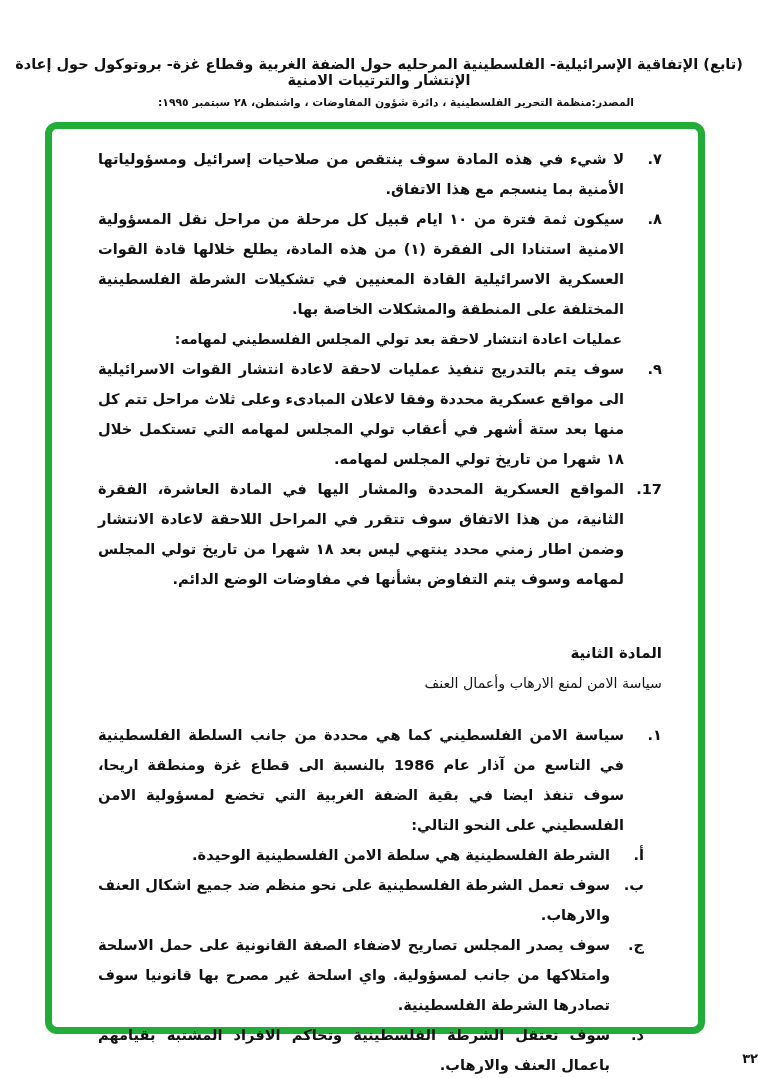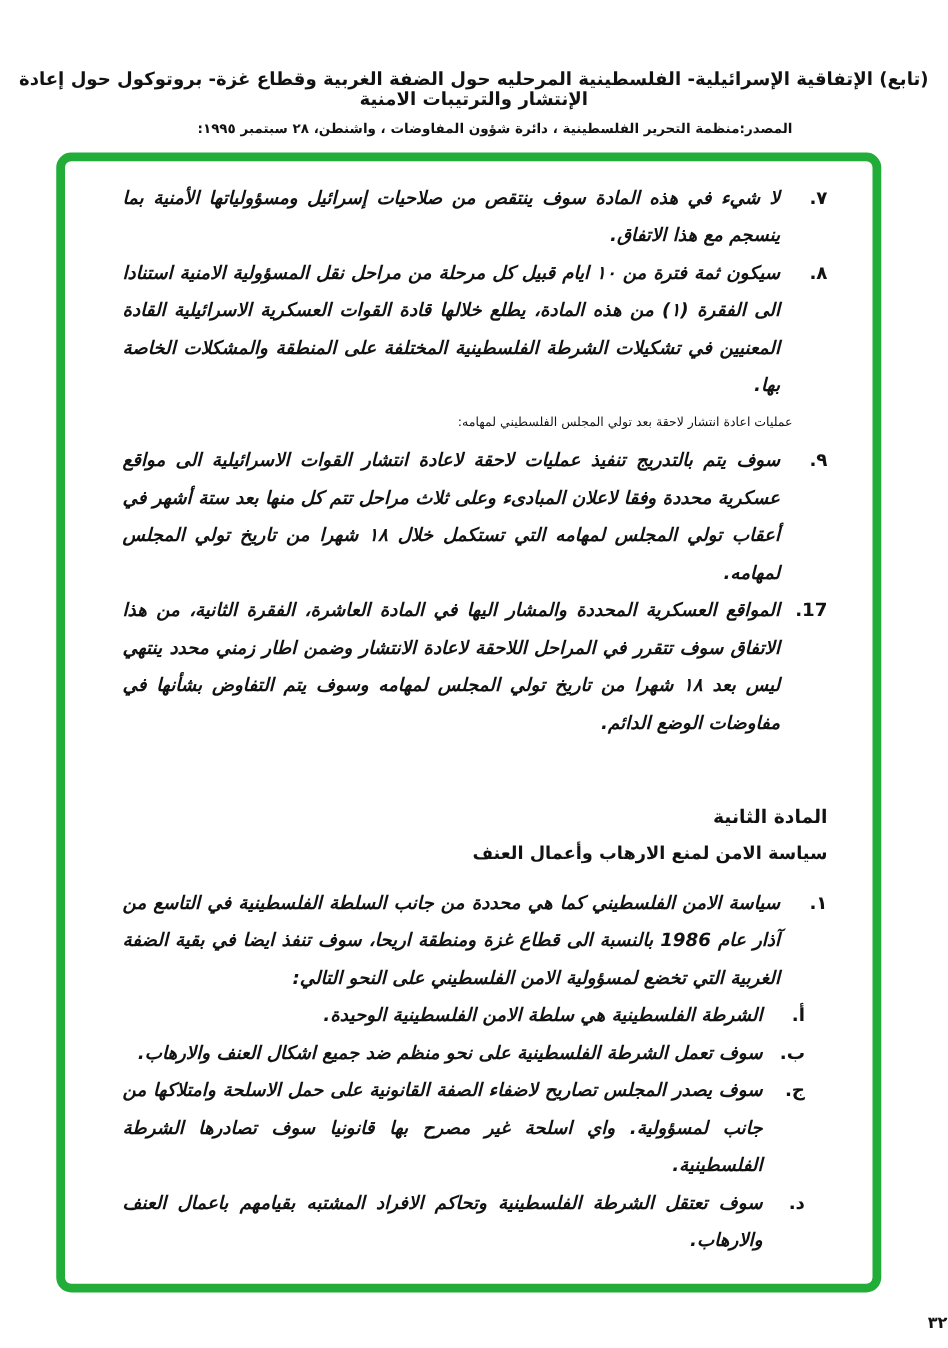--- a/index.html
+++ b/index.html
@@ -19,31 +19,31 @@
     position:absolute;left:45px;top:122px;width:660px;height:912px;
     box-sizing:border-box;border:7px solid #22ac38;border-radius:12px;
     padding:15px 36px 0 46px;direction:rtl;background:#ffffff;
   }
   .item{
     display:flex;direction:rtl;
     font-size:14.6px;font-weight:bold;line-height:30px;
     text-align:justify;
   }
   .item .num{flex:0 0 38px;}
-  .item .txt{flex:1;font-style:italic;}
+  .item .txt{flex:1;}
   .item.sub{margin-right:18px;}
   .item.sub .num{flex:0 0 34px;}
   .subheading{
-    margin-right:28px;font-weight:normal;font-size:10px;line-height:30px;
+    margin-right:40px;font-weight:bold;font-size:14px;line-height:30px;
   }
   .sec-title{
     font-weight:bold;font-size:15px;line-height:30px;margin-top:44px;text-align:right;
   }
   .sec-subtitle{
-    font-weight:bold;font-size:14.2px;line-height:30px;margin-bottom:10px;
+    font-weight:normal;font-size:14.2px;line-height:30px;margin-bottom:22px;
   }
   .page-number{
     position:absolute;bottom:12px;left:0;right:0;
     font-weight:bold;font-size:13px;
     letter-spacing:7px;direction:rtl;
   }
 </style>
 </head>
 <body>
 

